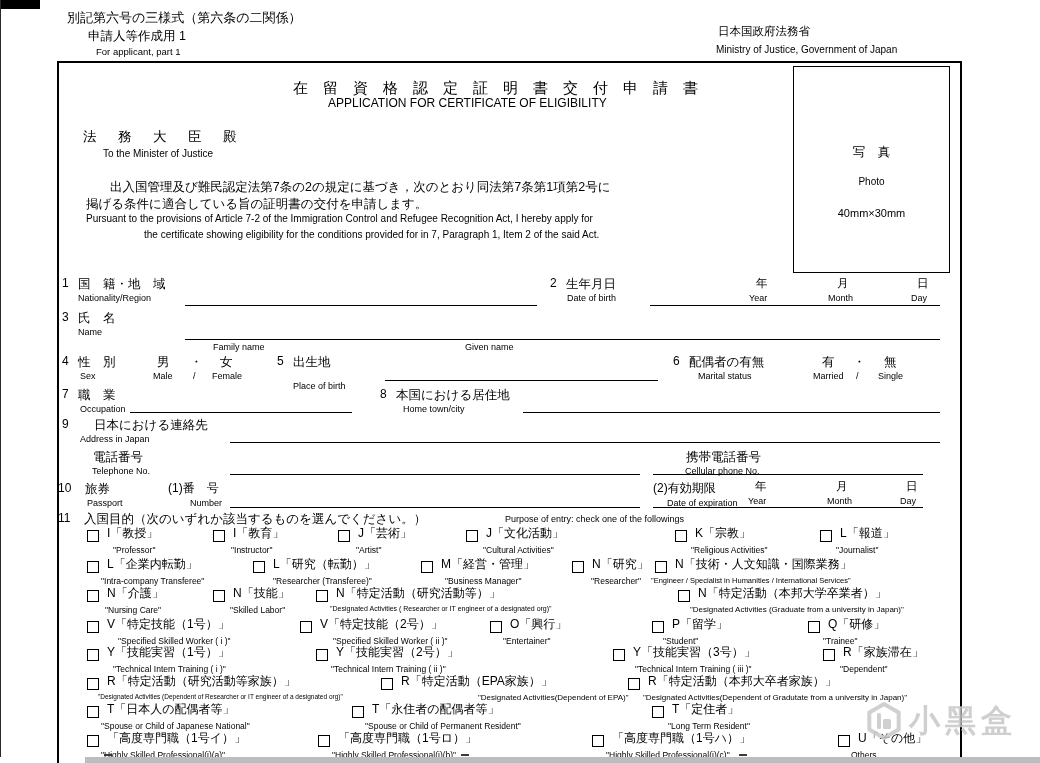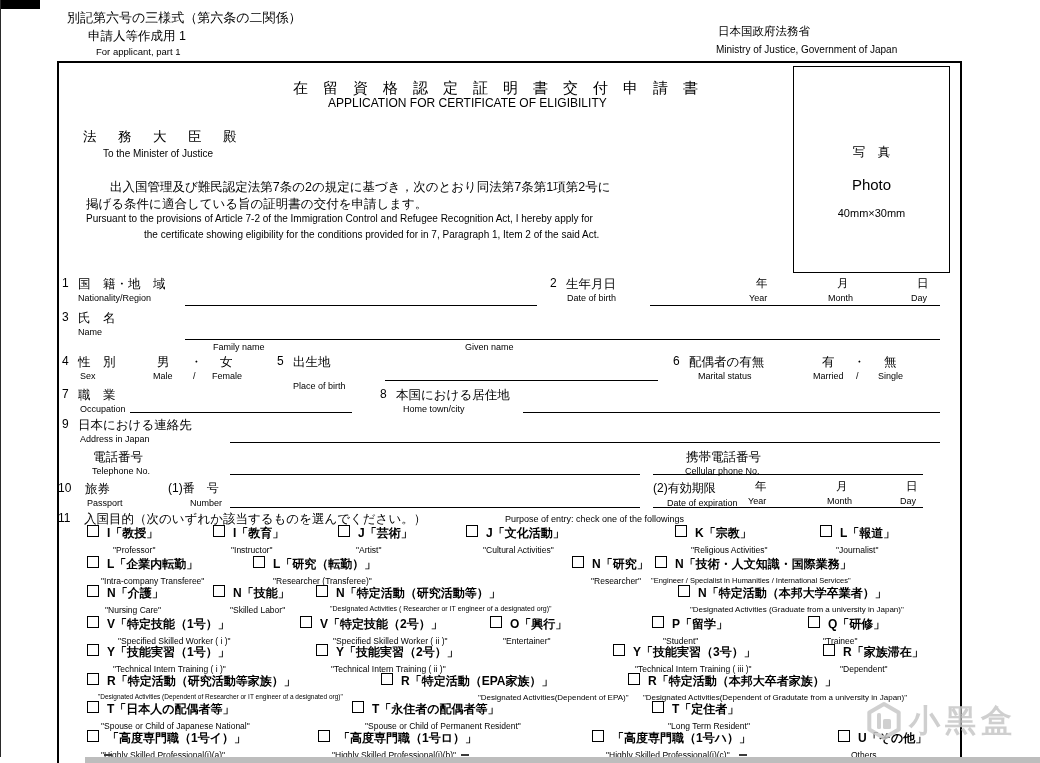--- a/index.html
+++ b/index.html
@@ -7,21 +7,21 @@
         font-family:"Liberation Sans","DejaVu Sans",sans-serif;color:#000;overflow:hidden;}
   .t{position:absolute;white-space:nowrap;line-height:1.15;}
   .j{font-size:12.5px;}      
   .n{font-size:12px;}        
   .e{font-size:9px;}         
   .u{font-size:11.5px;}      
   .ln{position:absolute;height:1px;background:#000;}
   .box{position:absolute;border:2px solid #000;}
   .pbox{position:absolute;border:1px solid #000;}
   .cbi{position:absolute;white-space:nowrap;}
-  .cbi .r{display:flex;align-items:flex-start;font-weight:bold;}
+  .cbi .r{display:flex;align-items:flex-end;}
   .cb{display:inline-block;width:10px;height:10px;border:1px solid #000;margin-right:8px;flex:0 0 auto;background:#fff;}
   .cja{font-size:12px;}
   .cen{font-size:8.5px;margin-top:3px;white-space:nowrap;}
   .wm{position:absolute;display:flex;align-items:center;gap:5px;}
   .wmt{font-size:31px;font-weight:bold;color:rgba(199,199,199,0.85);letter-spacing:5px;white-space:nowrap;}
   .bar{position:absolute;background:#bdbdbd;}
   .mark{position:absolute;background:#3a3a3a;height:2px;}
 </style>
 </head>
 <body>
@@ -37,21 +37,21 @@
   <div class="t" style="left:718px;top:25px;font-size:11.5px;">日本国政府法務省</div>
   <div class="t" style="left:716px;top:44px;font-size:10px;">Ministry of Justice, Government of Japan</div>
 
   <div class="box" style="left:57px;top:61px;width:901px;height:710px;"></div>
 
   <div class="t" style="left:293px;top:79px;font-size:15px;">在　留　資　格　認　定　証　明　書　交　付　申　請　書</div>
   <div class="t" style="left:328px;top:97px;font-size:12px;">APPLICATION FOR CERTIFICATE OF ELIGIBILITY</div>
 
   <div class="pbox" style="left:793px;top:66px;width:155px;height:205px;">
     <div class="t" style="left:50%;transform:translateX(-50%);top:78px;font-size:12.5px;">写　真</div>
-    <div class="t" style="left:50%;transform:translateX(-50%);top:109px;font-size:15px;">Photo</div>
+    <div class="t" style="left:50%;transform:translateX(-50%);top:109px;font-size:10px;">Photo</div>
     <div class="t" style="left:50%;transform:translateX(-50%);top:140px;font-size:11px;">40mm×30mm</div>
   </div>
 
   <div class="t" style="left:83px;top:129px;font-size:13.5px;letter-spacing:4px;">法　務　大　臣　殿</div>
   <div class="t" style="left:103px;top:148px;font-size:10px;">To the Minister of Justice</div>
 
   <div class="t j" style="left:110px;top:180px;">出入国管理及び難民認定法第7条の2の規定に基づき，次のとおり同法第7条第1項第2号に</div>
   <div class="t j" style="left:86px;top:197px;">掲げる条件に適合している旨の証明書の交付を申請します。</div>
   <div class="t" style="left:86px;top:213px;font-size:10px;">Pursuant to the provisions of Article 7-2 of the Immigration Control and Refugee Recognition Act,  I hereby apply for</div>
   <div class="t" style="left:101px;top:229px;font-size:10px;margin-left:43px;">the certificate showing eligibility for the conditions provided for in 7, Paragraph 1, Item 2 of the said Act.</div>
@@ -104,21 +104,21 @@
   <div class="t n" style="left:62px;top:388px;">7</div>
   <div class="t j" style="left:78px;top:388px;">職　業</div>
   <div class="t e" style="left:80px;top:404px;">Occupation</div>
   <div class="ln" style="left:130px;top:412px;width:222px;"></div>
   <div class="t n" style="left:380px;top:388px;">8</div>
   <div class="t j" style="left:396px;top:388px;">本国における居住地</div>
   <div class="t e" style="left:403px;top:404px;">Home town/city</div>
   <div class="ln" style="left:523px;top:412px;width:417px;"></div>
 
   <div class="t n" style="left:62px;top:418px;">9</div>
-  <div class="t j" style="left:78px;top:418px;">日本における連絡先</div>
+  <div class="t j" style="left:94px;top:418px;">日本における連絡先</div>
   <div class="t e" style="left:80px;top:434px;">Address in Japan</div>
   <div class="ln" style="left:230px;top:442px;width:710px;"></div>
   <div class="t j" style="left:93px;top:450px;">電話番号</div>
   <div class="t e" style="left:92px;top:466px;">Telephone No.</div>
   <div class="ln" style="left:230px;top:474px;width:410px;"></div>
   <div class="t j" style="left:686px;top:450px;">携帯電話番号</div>
   <div class="t e" style="left:685px;top:466px;">Cellular phone No.</div>
   <div class="ln" style="left:653px;top:474px;width:270px;"></div>
 
   <div class="t n" style="left:58px;top:482px;">10</div>
@@ -191,20 +191,27 @@
       </div>
       <div class="cen" style="margin-left:14px;">"Intra-company Transferee"</div>
     </div>
   <div class="cbi" style="left:253px;top:556px;">
       <div class="r">
         <span class="cb"></span>
         <span class="cja">L「研究（転勤）」</span>
       </div>
       <div class="cen" style="margin-left:20px;">"Researcher (Transferee)"</div>
     </div>
+  <div class="cbi" style="left:421px;top:556px;">
+      <div class="r">
+        <span class="cb"></span>
+        <span class="cja">M「経営・管理」</span>
+      </div>
+      <div class="cen" style="margin-left:24px;">"Business Manager"</div>
+    </div>
   <div class="cbi" style="left:572px;top:556px;">
       <div class="r">
         <span class="cb"></span>
         <span class="cja">N「研究」</span>
       </div>
       <div class="cen" style="margin-left:19px;">"Researcher"</div>
     </div>
   <div class="cbi" style="left:655px;top:556px;">
       <div class="r">
         <span class="cb"></span>

